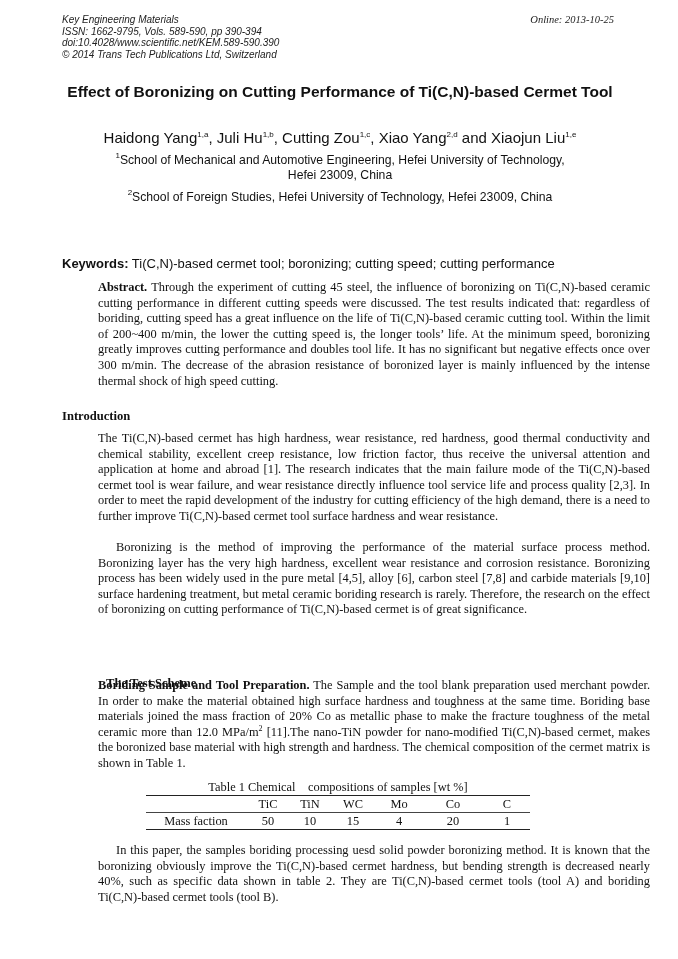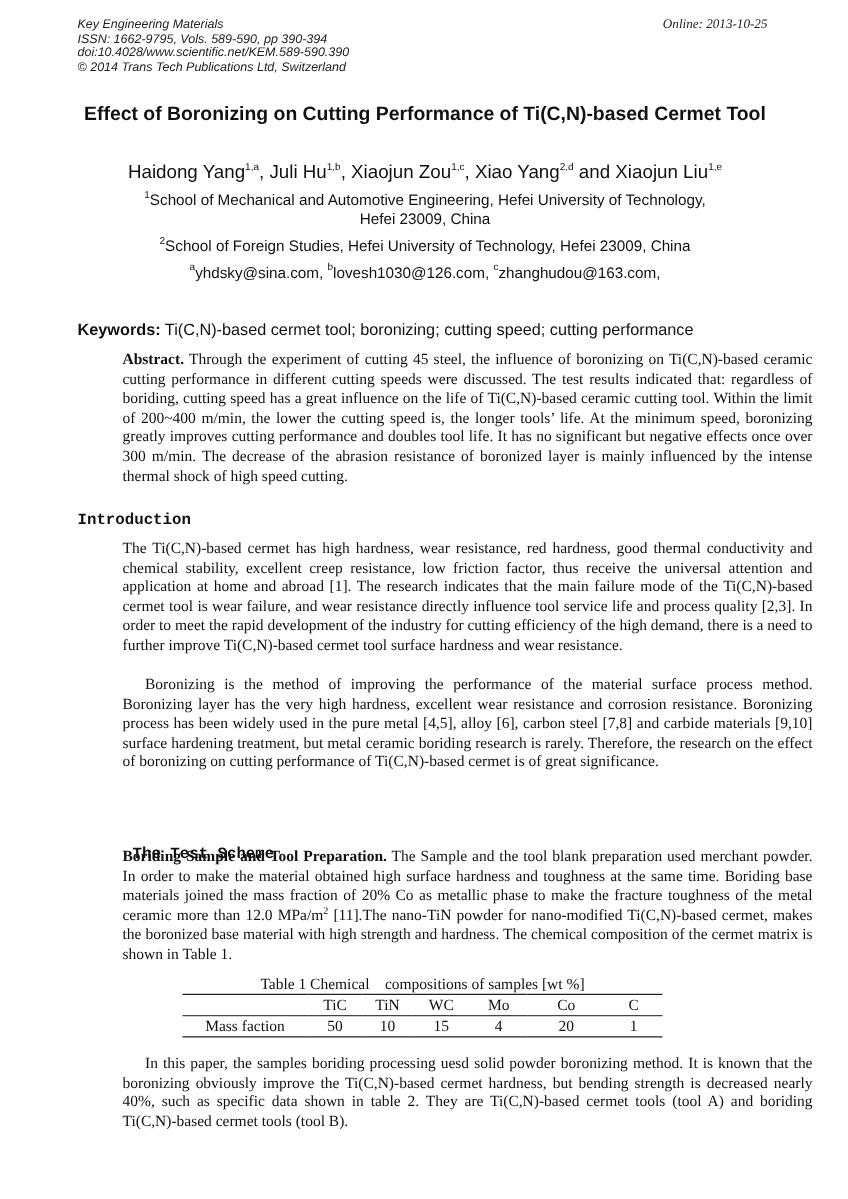--- a/index.html
+++ b/index.html
@@ -16,21 +16,21 @@
   .aff1 { top: 153px; }
   .aff2 { top: 190px; }
   .emails { top: 211px; }
 
   .keywords { position: absolute; left: 62px; width: 556px; top: 256px; font-family: "Liberation Sans", sans-serif; font-size: 13px; line-height: 15px; }
   .keywords b { font-weight: bold; }
 
   .para { position: absolute; left: 62px; width: 552px; font-family: "Liberation Serif", serif; font-size: 12.4px; line-height: 15.6px; text-align: justify; margin-left: 36px; }
   .para b { font-weight: bold; }
   .indent { text-indent: 18px; }
-  .heading { position: absolute; left: 62px; font-family: Liberation Mono, monospace; font-weight: bold; font-size: 12.6px; line-height: 15px; }
+  .heading { position: absolute; left: 62px; font-family: Liberation Serif, serif; font-weight: bold; font-size: 12.6px; line-height: 15px; }
 
   .abstract { top: 280px; }
   .intro-head { top: 409px; }
   .intro-p1 { top: 431px; }
   .intro-p2 { top: 540px; }
   .test-head { top: 676px; margin-left: 44px; }
   .test-p1 { top: 678px; }
   .test-p2 { top: 843px; }
 
   .table-wrap { position: absolute; left: 146px; width: 384px; top: 780px; font-family: "Liberation Serif", serif; font-size: 12.4px; }
@@ -51,34 +51,31 @@
     <div>Key Engineering Materials</div>
     <div>ISSN: 1662-9795, Vols. 589-590, pp 390-394</div>
     <div>doi:10.4028/www.scientific.net/KEM.589-590.390</div>
     <div>© 2014 Trans Tech Publications Ltd, Switzerland</div>
   </div>
   <div class="header-right">Online: 2013-10-25</div>
 
   <div class="title">Effect of Boronizing on Cutting Performance of Ti(C,N)-based Cermet Tool</div>
 
   <div class="authors">
-    <span><span>Haidong Yang</span><sup>1,a</sup><span>, </span></span><span><span>Juli Hu</span><sup>1,b</sup><span>, </span></span><span><span>Xiaojun Zou</span><sup>1,c</sup><span>, </span></span><span><span>Xiao Yang</span><sup>2,d</sup><span> and </span></span><span><span>Xiaojun Liu</span><sup>1,e</sup><span></span></span>
+    <span><span>Haidong Yang</span><sup>1,a</sup><span>, </span></span><span><span>Juli Hu</span><sup>1,b</sup><span>, </span></span><span><span>Cutting Zou</span><sup>1,c</sup><span>, </span></span><span><span>Xiao Yang</span><sup>2,d</sup><span> and </span></span><span><span>Xiaojun Liu</span><sup>1,e</sup><span></span></span>
   </div>
 
   <div class="aff aff1">
     <div><sup>1</sup><span>School of Mechanical and Automotive Engineering, Hefei University of Technology,</span></div>
     <div>Hefei 23009, China</div>
   </div>
   <div class="aff aff2">
     <div><sup>2</sup><span>School of Foreign Studies, Hefei University of Technology, Hefei 23009, China</span></div>
   </div>
   <div class="aff emails">
-    <div>
-      <span><sup>a</sup><span>yhdsky@sina.com</span></span><span>, </span><span><sup>b</sup><span>lovesh1030@126.com</span></span><span>, </span><span><sup>c</sup><span>zhanghudou@163.com</span></span><span>,</span>
-    </div>
   </div>
 
   <div class="keywords"><b>Keywords:</b><span> Ti(C,N)-based cermet tool; boronizing; cutting speed; cutting performance</span></div>
 
   <div class="para abstract"><b>Abstract.</b><span> Through the experiment of cutting 45 steel, the influence of boronizing on Ti(C,N)-based ceramic cutting performance in different cutting speeds were discussed. The test results indicated that: regardless of boriding, cutting speed has a great influence on the life of Ti(C,N)-based ceramic cutting tool. Within the limit of 200~400 m/min, the lower the cutting speed is, the longer tools’ life. At the minimum speed, boronizing greatly improves cutting performance and doubles tool life. It has no significant but negative effects once over 300 m/min. The decrease of the abrasion resistance of boronized layer is mainly influenced by the intense thermal shock of high speed cutting.</span></div>
 
   <div class="heading intro-head">Introduction</div>
   <div class="para intro-p1">The Ti(C,N)-based cermet has high hardness, wear resistance, red hardness, good thermal conductivity and chemical stability, excellent creep resistance, low friction factor, thus receive the universal attention and application at home and abroad [1]. The research indicates that the main failure mode of the Ti(C,N)-based cermet tool is wear failure, and wear resistance directly influence tool service life and process quality [2,3]. In order to meet the rapid development of the industry for cutting efficiency of the high demand, there is a need to further improve Ti(C,N)-based cermet tool surface hardness and wear resistance.</div>
   <div class="para indent intro-p2">Boronizing is the method of improving the performance of the material surface process method. Boronizing layer has the very high hardness, excellent wear resistance and corrosion resistance. Boronizing process has been widely used in the pure metal [4,5], alloy [6], carbon steel [7,8] and carbide materials [9,10] surface hardening treatment, but metal ceramic boriding research is rarely. Therefore, the research on the effect of boronizing on cutting performance of Ti(C,N)-based cermet is of great significance.</div>
 

